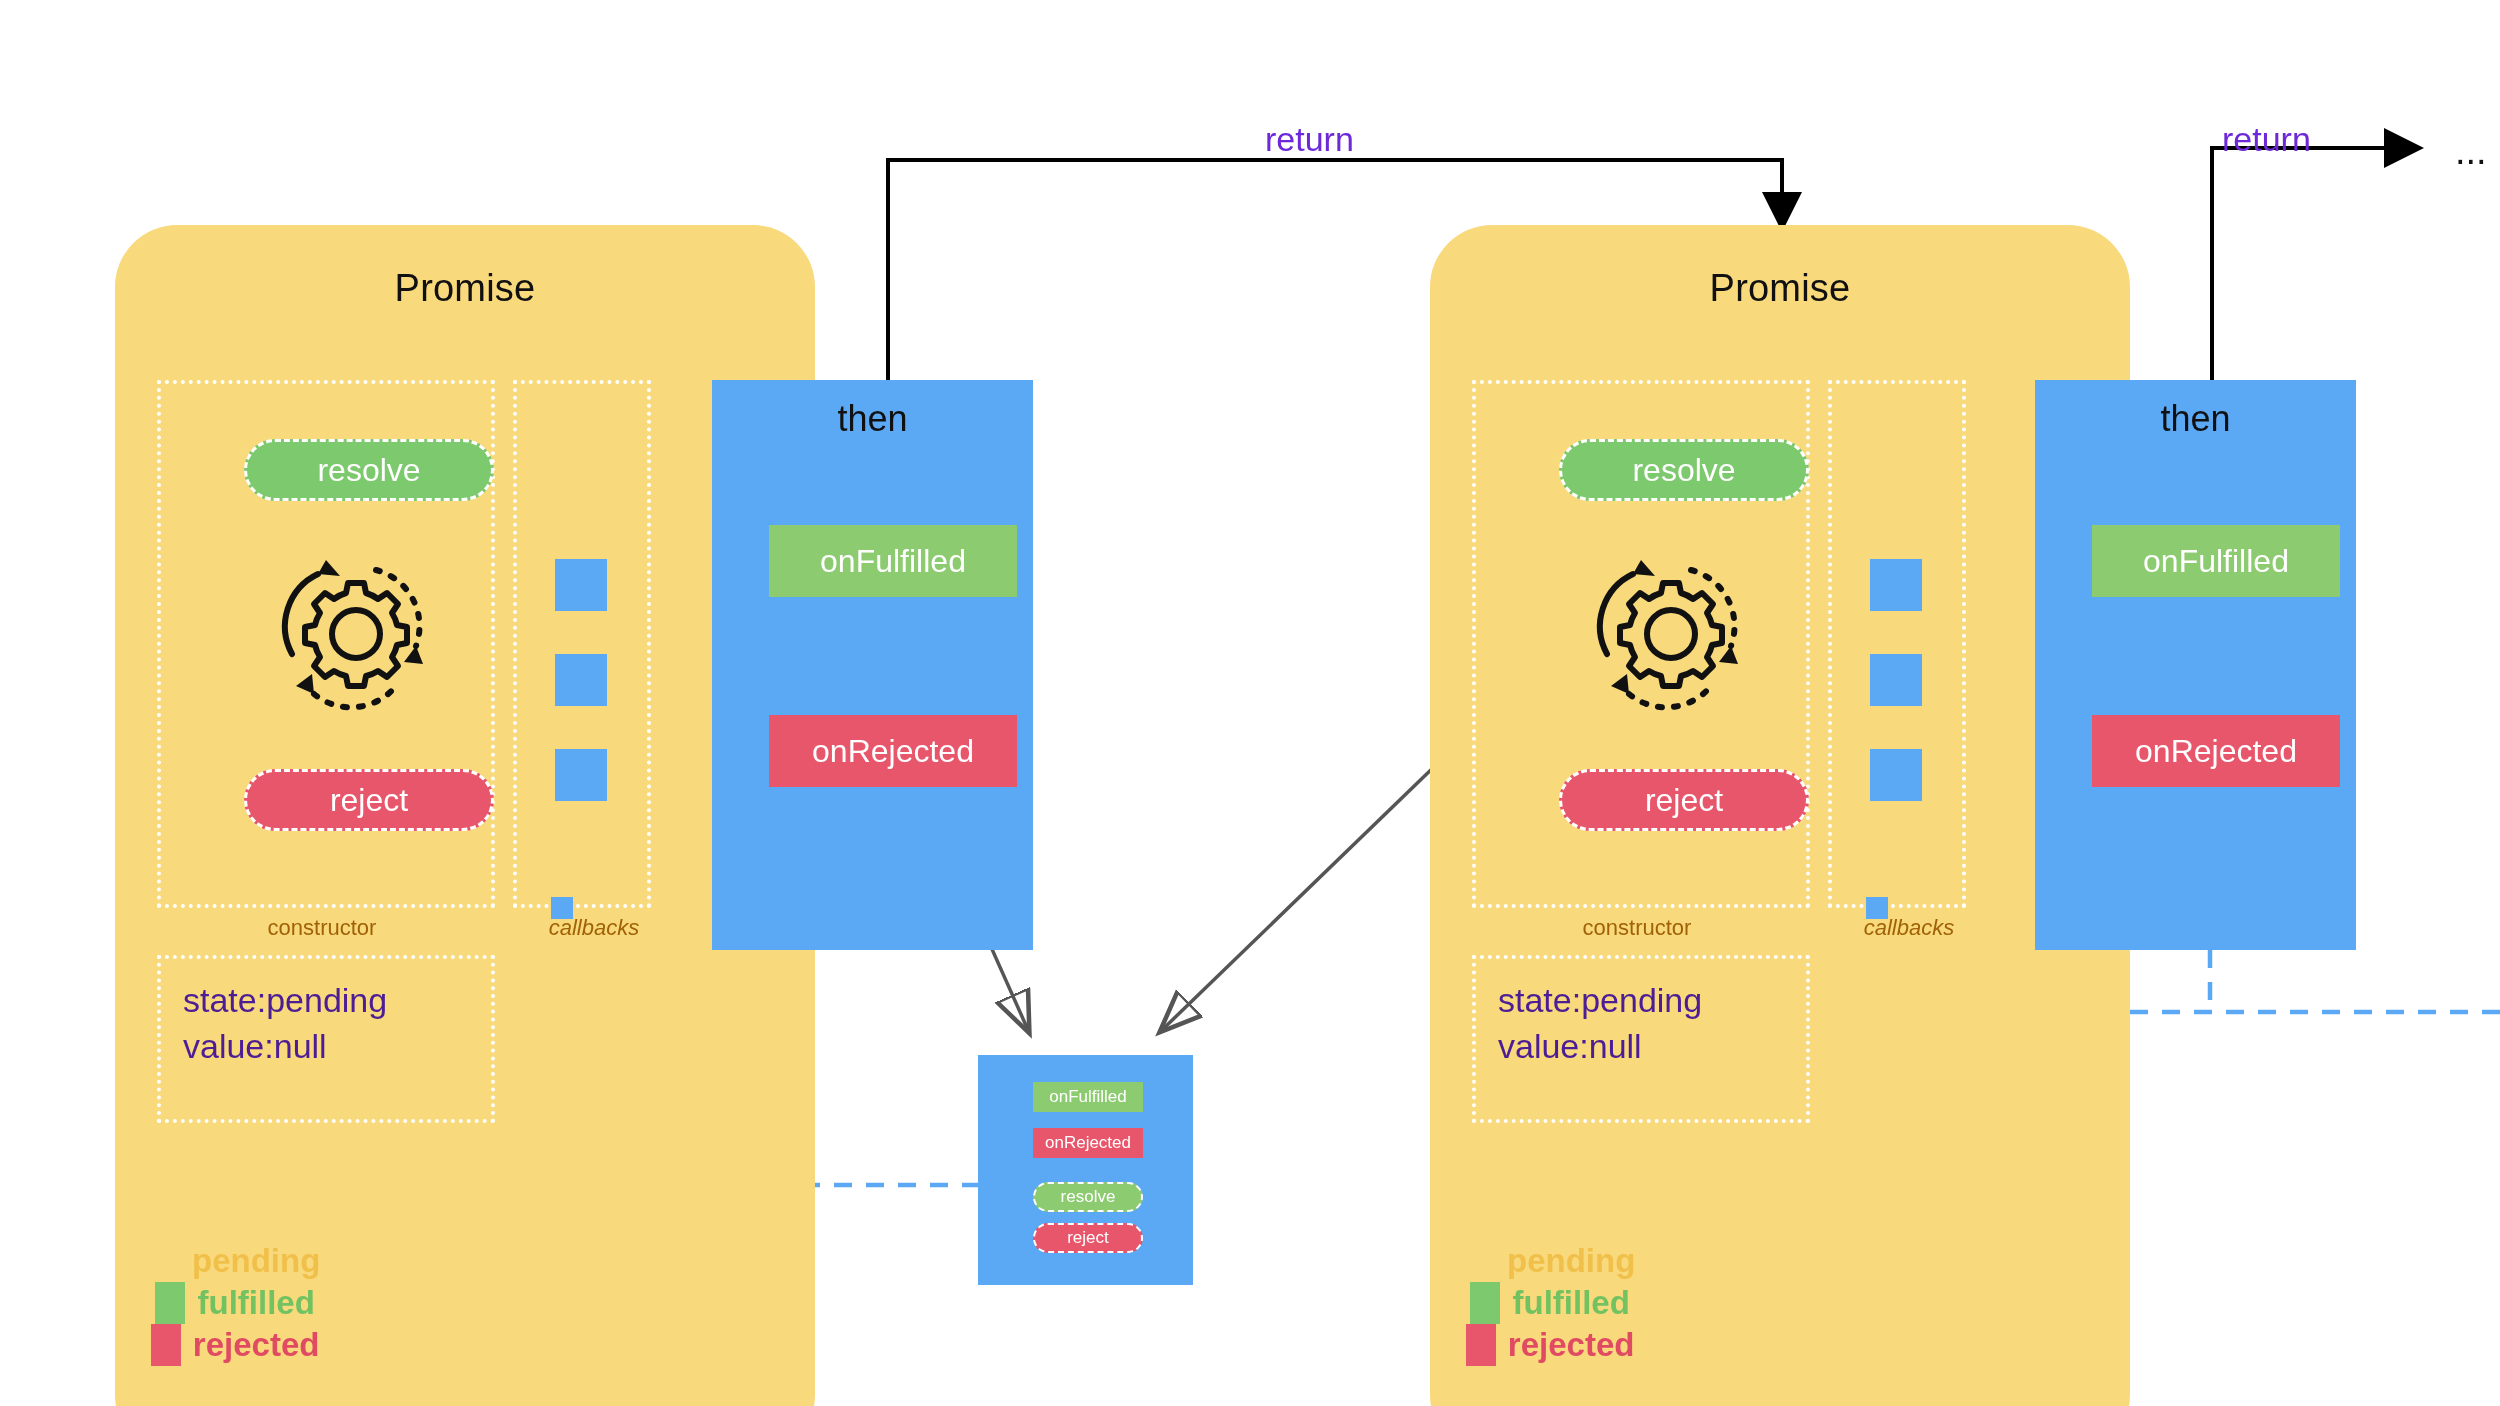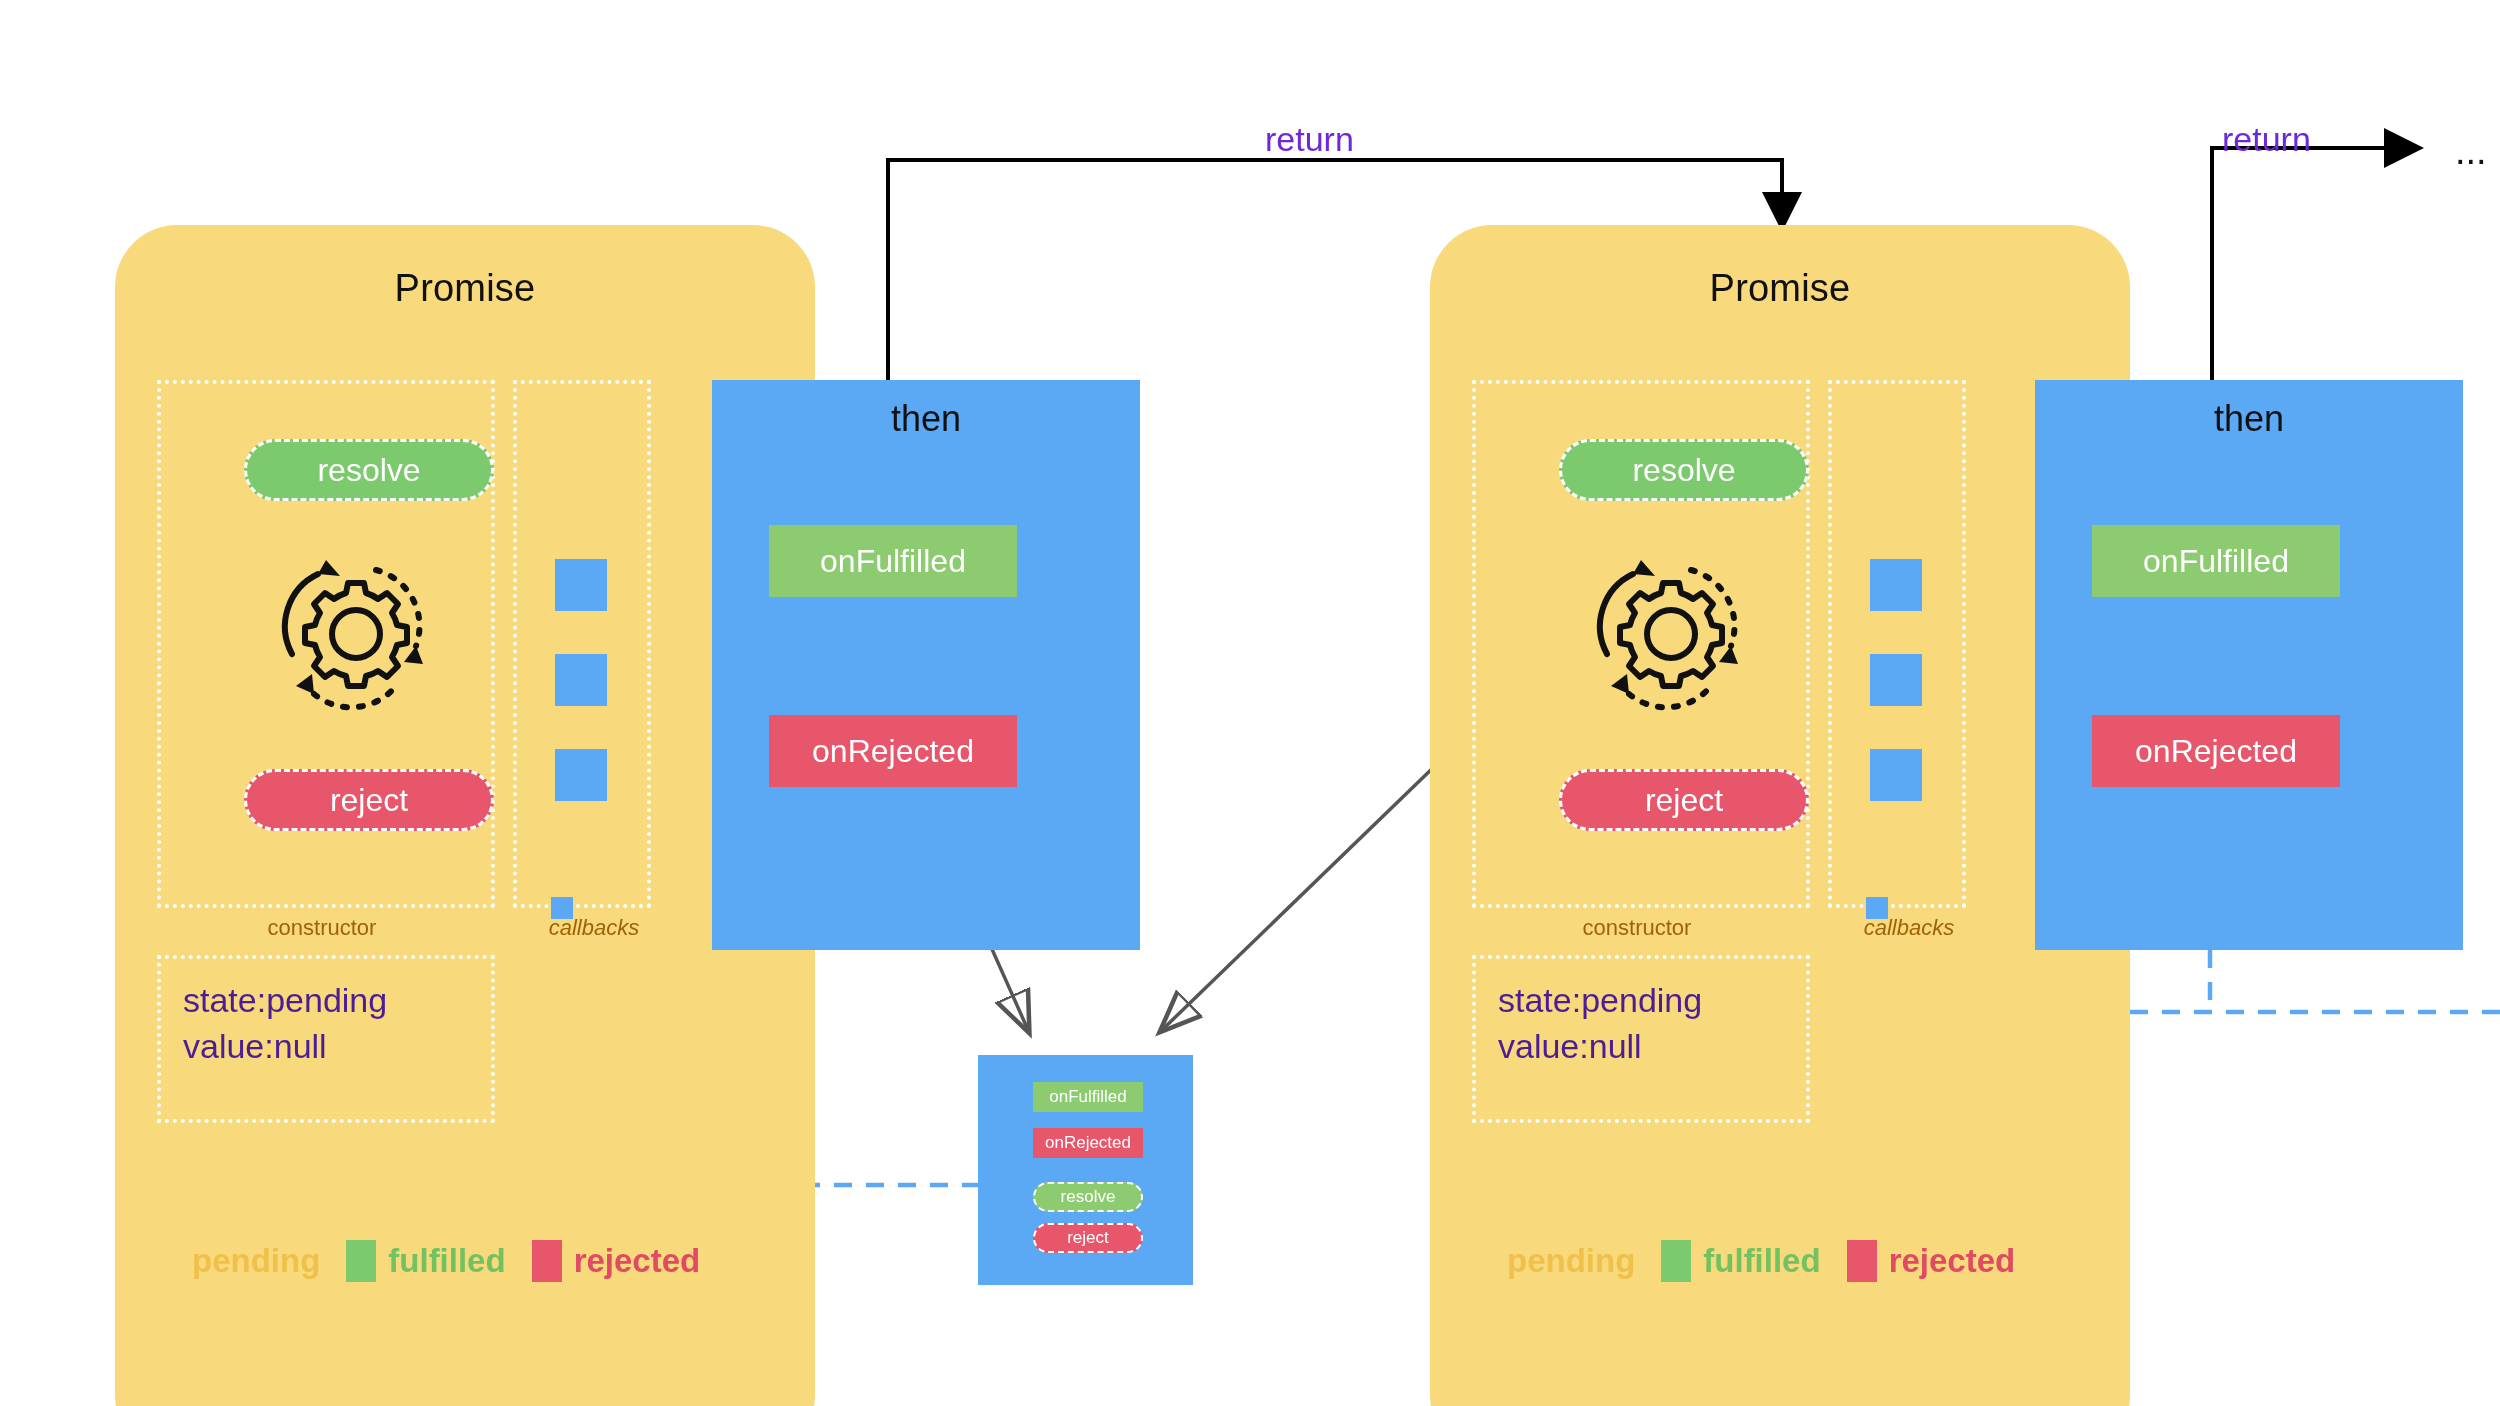--- a/index.html
+++ b/index.html
@@ -127,21 +127,21 @@
     font-size: 22px;
     color: #a16207;
     text-align: center;
   }
   .label-constructor { left: 42px;  top: 690px; width: 330px; }
   .label-callbacks   { left: 404px; top: 690px; width: 150px; font-style: italic; }
 
   
   .then-block {
     position: absolute;
-    width: 428px;
+    width: 321px;
     height: 570px;
     background: #5BA9F5;
     top: 380px;
   }
   .then-block.left  { left: 712px; }
   .then-block.right { left: 2035px; }
   .then-title {
     position: absolute;
     top: 18px;
     left: 0;
@@ -189,20 +189,21 @@
   .mini-item.mr { background: #E8566B; top: 73px; }
   .mini-item.ms { background: #8DCB71; top: 127px; border-radius: 20px; border: 2px dashed #ffffff; }
   .mini-item.mj { background: #E8566B; top: 168px; border-radius: 20px; border: 2px dashed #ffffff; }
 
   
   .legend {
     position: absolute;
     top: 1240px;
     display: flex;
     align-items: center;
+    flex-direction: column;
   }
   .legend.left  { left: 150px; }
   .legend.right { left: 1465px; }
   .legend-item {
     display: flex;
     align-items: center;
     margin-right: 26px;
   }
   .legend-swatch {
     width: 30px;

